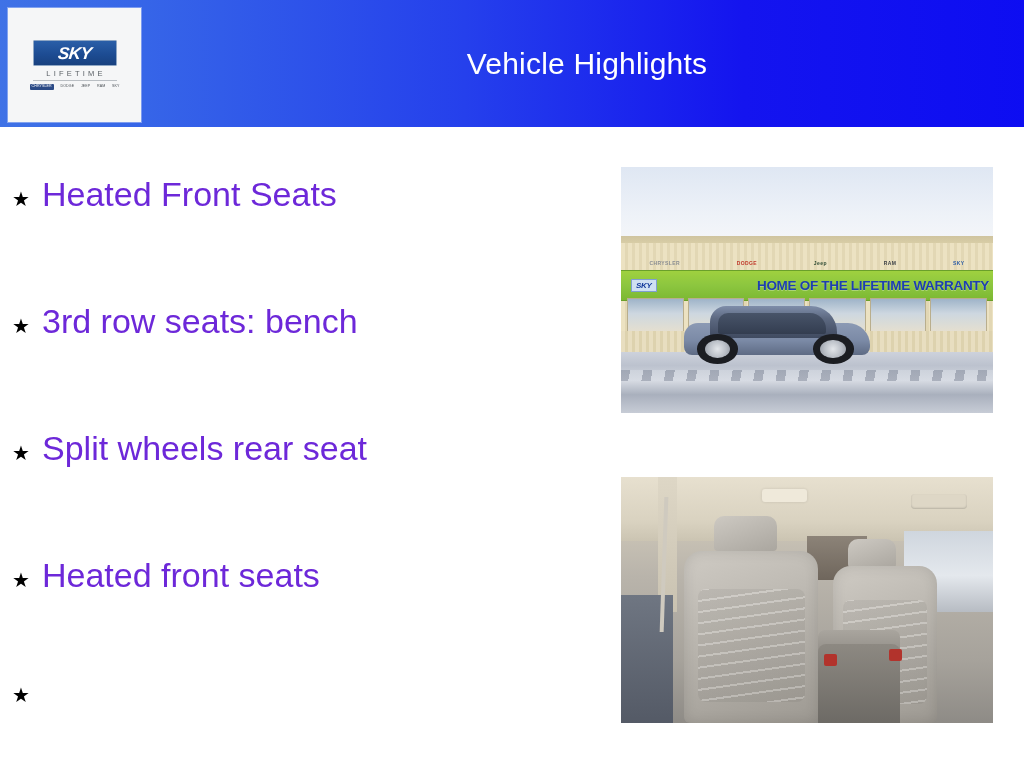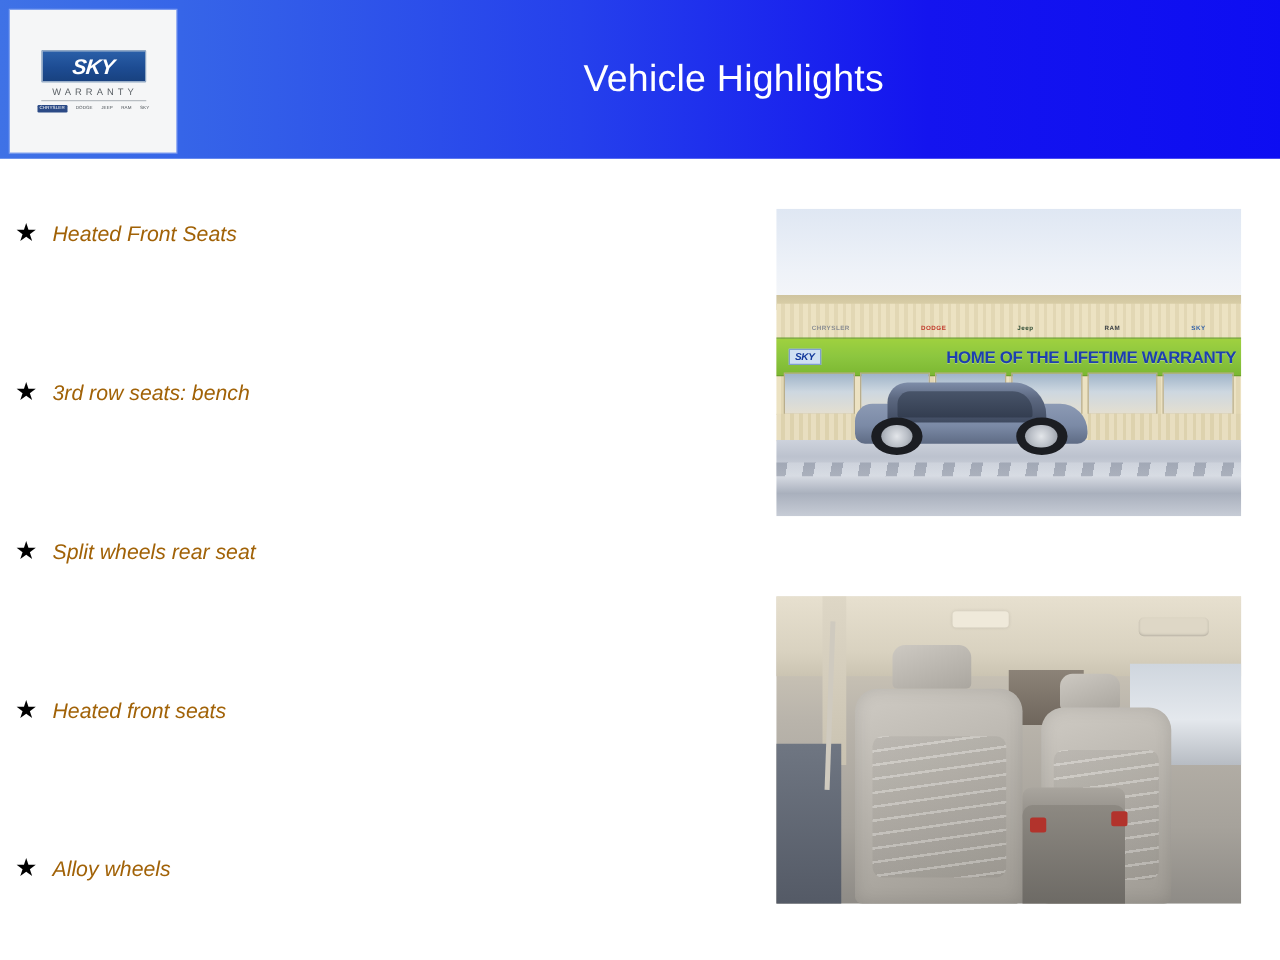--- a/index.html
+++ b/index.html
@@ -133,24 +133,23 @@
     white-space: nowrap;
   }
   .bullet-star {
     font-size: 20px;
     line-height: 1;
     color: #000000;
     width: 30px;
     display: inline-block;
   }
   .bullet-label {
-    font-size: 17px;
-    color: #a16207;
+    font-size: 34px;
+    color: #6d28d9;
     line-height: 1;
-    font-style: italic;
   }
 
   
   .photo {
     position: absolute;
     overflow: hidden;
   }
   .photo-exterior {
     left: 621px;
     top: 167px;
@@ -327,21 +326,21 @@
 
 <div class="header-bar">
   <div class="header-title">Vehicle Highlights</div>
 </div>
 
 <div class="logo-card">
   <div class="logo-inner">
     <div class="logo-sky-plate">
       <span class="logo-sky-text">SKY</span>
     </div>
-    <div class="logo-automall">WARRANTY</div>
+    <div class="logo-automall">LIFETIME</div>
     <div class="logo-brand-rule"></div>
     <div class="logo-brandstrip">
       <span class="brand-chip">CHRYSLER</span>
       <span>DODGE</span>
       <span>JEEP</span>
       <span>RAM</span>
       <span>SKY</span>
     </div>
   </div>
 </div>
@@ -358,21 +357,20 @@
   <div class="bullet-item" style="top:304px">
     <span class="bullet-star">★</span>
     <span class="bullet-label">Split wheels rear seat</span>
   </div>
   <div class="bullet-item" style="top:431px">
     <span class="bullet-star">★</span>
     <span class="bullet-label">Heated front seats</span>
   </div>
   <div class="bullet-item" style="top:558px">
     <span class="bullet-star">★</span>
-    <span class="bullet-label">Alloy wheels</span>
   </div>
 </div>
 
 <div class="photo photo-exterior">
   <div class="ext-sky"></div>
   <div class="ext-roofline"></div>
   <div class="ext-building"></div>
 
   <div class="ext-brandrow">
     <span style="color:#8a8d92">CHRYSLER</span>

